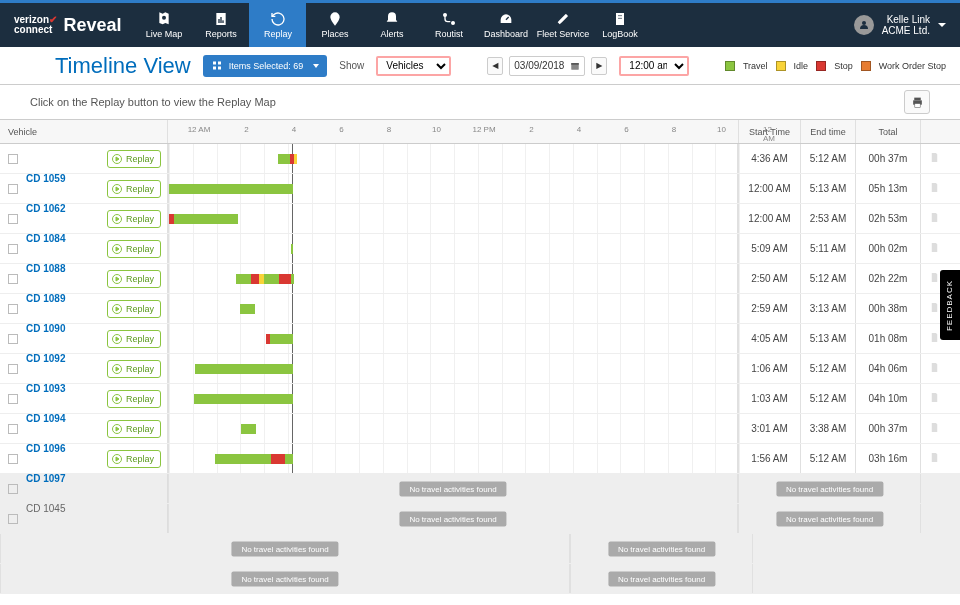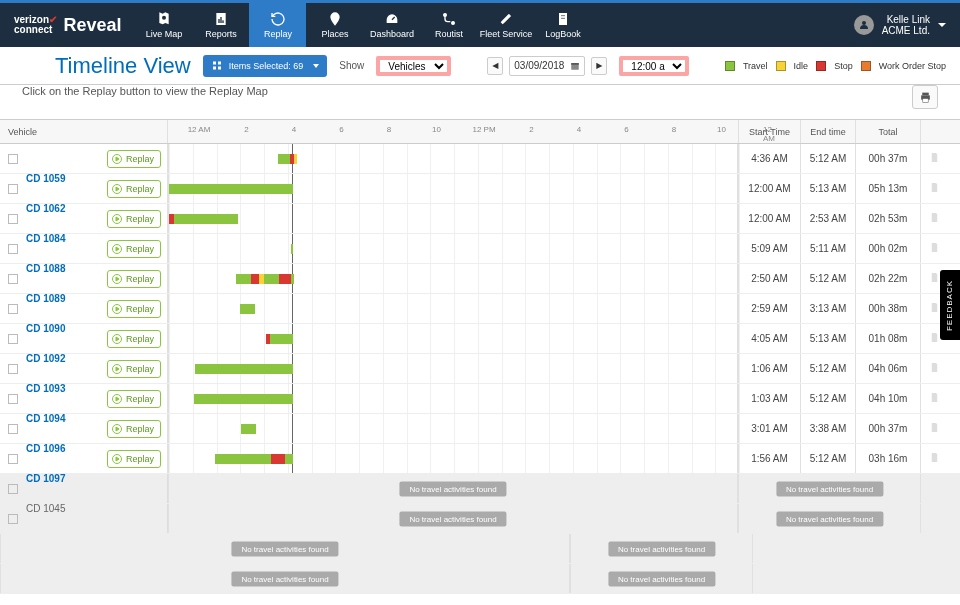--- a/index.html
+++ b/index.html
@@ -19,30 +19,30 @@
   .user-avatar { width: 20px; height: 20px; border-radius: 50%; background: #999; display: flex; align-items: center; justify-content: center; }
   .user-text { text-align: right; font-size: 10px; line-height: 1.1; }
   .caret { width: 0; height: 0; border-left: 4px solid transparent; border-right: 4px solid transparent; border-top: 4px solid #fff; }
   
   
   .title-row { height: 38px; border-bottom: 1px solid #ccc; display: flex; align-items: center; padding: 0 14px; gap: 12px; }
   .page-title { font-size: 22px; font-weight: 300; color: #006DBC; margin-left: 41px; }
   .selector-btn { background: #2E7CC7; color: #fff; border-radius: 3px; height: 22px; display: flex; align-items: center; padding: 0 8px; gap: 6px; font-size: 9px; cursor: pointer; }
   .selector-caret { width:0;height:0;border-left:3px solid transparent;border-right:3px solid transparent;border-top:4px solid #fff;margin-left:4px;}
   .filter-label { font-size: 10px; color: #555; }
-  select { font-size: 10px; height: 20px; border: 4px solid #fca5a5; border-radius: 2px; padding: 0 4px; background:#fff; }
+  select { font-size: 10px; height: 20px; border: 2px solid #fca5a5; border-radius: 2px; padding: 0 4px; background:#fff; }
   .date-nav { display: flex; align-items: center; gap: 6px; }
   .arrow-btn { width: 16px; height: 18px; border: 1px solid #ccc; background: #fafafa; display:flex;align-items:center;justify-content:center;font-size:8px;cursor:pointer;border-radius:2px;}
   .date-box { border:1px solid #ccc;border-radius:2px;height:20px;display:flex;align-items:center;padding:0 4px;gap:6px;font-size:10px;}
   .date-box svg{width:10px;height:10px;}
   .legend { margin-left:auto; display:flex; gap:8px; align-items:center; font-size:9px; }
   .swatch { width:10px;height:10px;border:1px solid rgba(0,0,0,0.3); }
   
   
-  .sub-row { height: 34px; display:flex; padding:0 22px; }
+  .sub-row { height: 34px; display:flex; align-items:center; padding:0 30px; }
   .sub-row .hint { color:#555; font-size:11px; }
   .print-btn { margin-left:auto; width:26px;height:24px;border:1px solid #ccc;border-radius:3px;display:flex;align-items:center;justify-content:center;cursor:pointer;background:#fafafa;}
   
   
   .table-wrap { border-top:1px solid #ccc; }
   .head-row { display:flex; height:24px; background:#f7f7f7; border-bottom:1px solid #ccc; font-size:9px; color:#555; }
   .c-veh { width:168px; padding-left:8px; display:flex;align-items:center; border-right:1px solid #e0e0e0;}
   .c-time { width:570px; position:relative; background:#fff; }
   .head-row .c-time { display:flex;align-items:center;background:#f7f7f7;}
   .c-start{width:62px;display:flex;align-items:center;justify-content:center;border-left:1px solid #e0e0e0;}
@@ -111,32 +111,38 @@
         <span>Replay</span>
       </div>
     <div class="nav-item">
         <svg viewBox="0 0 24 24" fill="#fff">
           <path d="M12 2a7 7 0 0 0-7 7c0 5 7 13 7 13s7-8 7-13a7 7 0 0 0-7-7z"></path>
         </svg>
         <span>Places</span>
       </div>
     <div class="nav-item">
         <svg viewBox="0 0 24 24" fill="#fff">
-          <path d="M4 13a8 8 0 0 1 16 0v5H4v-5z"></path>
-          <line x1="12" y1="13" x2="16" y2="9" stroke="#1C2E3F" stroke-width="2"></line>
-        </svg>
-        <span>Dashboard</span>
+          <path d="M12 2a6 6 0 0 0-6 6v5l-2 3h16l-2-3V8a6 6 0 0 0-6-6z"></path>
+        </svg>
+        <span>Alerts</span>
       </div>
     <div class="nav-item">
         <svg viewBox="0 0 24 24" fill="none" stroke="#fff" stroke-width="2">
           <circle cx="6" cy="6" r="2" fill="#fff"></circle>
           <circle cx="18" cy="18" r="2" fill="#fff"></circle>
           <path d="M6 8v4a4 4 0 0 0 4 4h4"></path>
         </svg>
         <span>Routist</span>
+      </div>
+    <div class="nav-item">
+        <svg viewBox="0 0 24 24" fill="#fff">
+          <path d="M4 13a8 8 0 0 1 16 0v5H4v-5z"></path>
+          <line x1="12" y1="13" x2="16" y2="9" stroke="#1C2E3F" stroke-width="2"></line>
+        </svg>
+        <span>Dashboard</span>
       </div>
     <div class="nav-item">
         <svg viewBox="0 0 24 24" fill="#fff">
           <path d="M20 8l-3-3a1 1 0 0 0-1.4 0L13 7.6 7 13.6 4 17l3 3 3.4-3 6-6 2.6-2.6a1 1 0 0 0 0-1.4z"></path>
         </svg>
         <span>Fleet Service</span>
       </div>
     <div class="nav-item">
         <svg viewBox="0 0 24 24" fill="#fff">
           <rect x="6" y="3" width="12" height="18"></rect>

